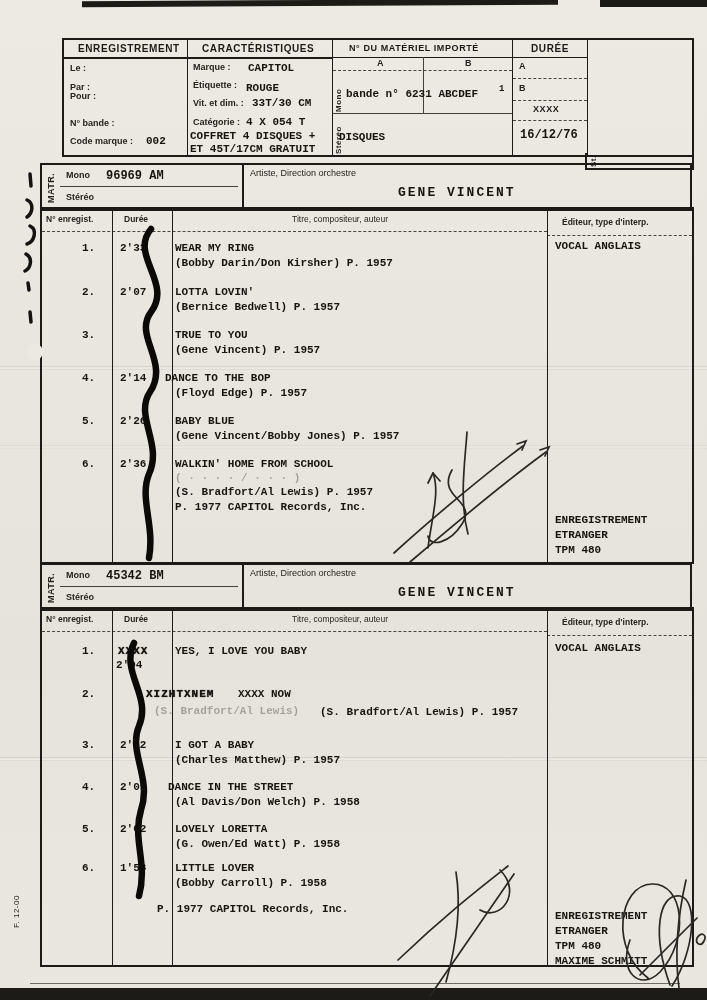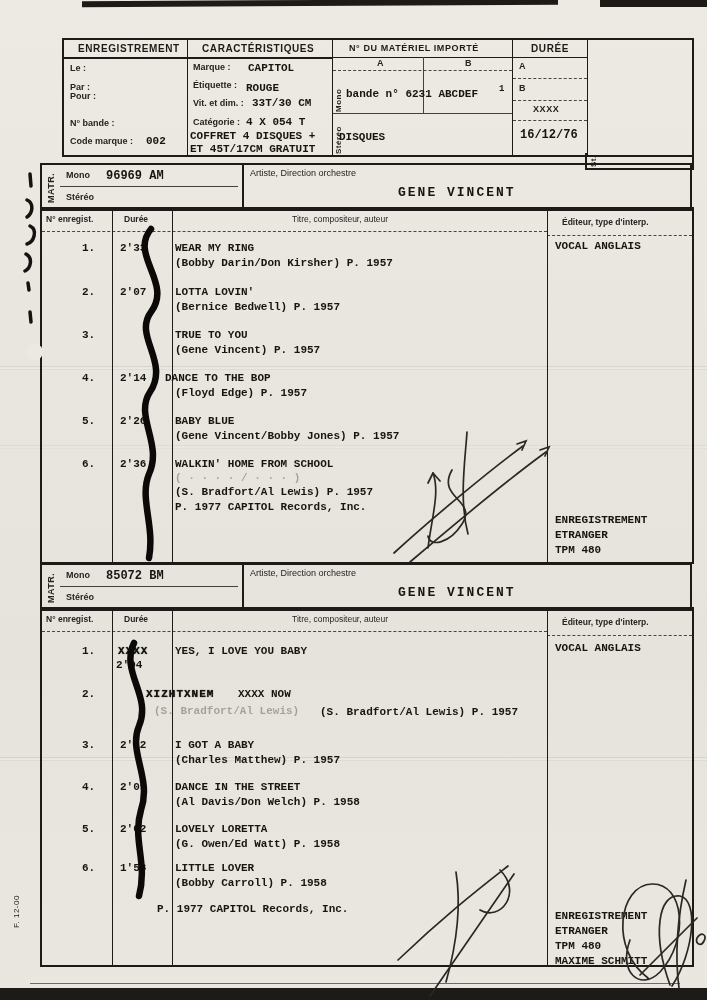--- a/index.html
+++ b/index.html
@@ -157,21 +157,21 @@
     <div class="mono" style="left:133px;top:292px">P. 1977 CAPITOL Records, Inc.</div>
 
     <div class="mono" style="left:513px;top:305px">ENREGISTREMENT</div>
     <div class="mono" style="left:513px;top:320px">ETRANGER</div>
     <div class="mono" style="left:513px;top:335px">TPM 480</div>
   </div>
 
   <div class="box" style="left:40px;top:563px;width:200px;height:44px;">
     <div class="vert" style="left:4px;top:6px;height:32px;font-size:9px">MATR.</div>
     <div class="lbl" style="left:24px;top:5px">Mono</div>
-    <div class="mono mono12" style="left:64px;top:4px">85072 BM</div>
+    <div class="mono mono12" style="left:64px;top:4px">45342 BM</div>
     <div class="line" style="left:18px;top:21px;width:178px;height:1px;background:#454139"></div>
     <div class="lbl" style="left:24px;top:27px">Stéréo</div>
   </div>
   <div style="position:absolute;left:240px;top:563px;width:450px;height:44px;border:2px solid #1d1b17;border-left:none;">
     <div class="lbl" style="left:10px;top:3px;font-weight:400">Artiste, Direction orchestre</div>
     <div class="mono" style="left:158px;top:20px;font-size:13px;letter-spacing:2px">GENE VINCENT</div>
   </div>
 
   <div class="box" style="left:40px;top:607px;width:650px;height:356px;">
     <div class="lbl" style="left:4px;top:5px;font-size:8.5px">N° enregist.</div>
@@ -197,21 +197,21 @@
     <div class="mono faint" style="left:112px;top:96px">(S. Bradfort/Al Lewis)</div>
     <div class="mono" style="left:278px;top:97px">(S. Bradfort/Al Lewis) P. 1957</div>
 
     <div class="mono" style="left:40px;top:130px">3.</div>
     <div class="mono" style="left:78px;top:130px">2'12</div>
     <div class="mono" style="left:133px;top:130px">I GOT A BABY</div>
     <div class="mono" style="left:133px;top:145px">(Charles Matthew) P. 1957</div>
 
     <div class="mono" style="left:40px;top:172px">4.</div>
     <div class="mono" style="left:78px;top:172px">2'09</div>
-    <div class="mono" style="left:133px;top:172px">DANCE IN THE STREET</div>
+    <div class="mono" style="left:126px;top:172px">DANCE IN THE STREET</div>
     <div class="mono" style="left:133px;top:187px">(Al Davis/Don Welch) P. 1958</div>
 
     <div class="mono" style="left:40px;top:214px">5.</div>
     <div class="mono" style="left:78px;top:214px">2'02</div>
     <div class="mono" style="left:133px;top:214px">LOVELY LORETTA</div>
     <div class="mono" style="left:133px;top:229px">(G. Owen/Ed Watt) P. 1958</div>
 
     <div class="mono" style="left:40px;top:253px">6.</div>
     <div class="mono" style="left:78px;top:253px">1'58</div>
     <div class="mono" style="left:133px;top:253px">LITTLE LOVER</div>

